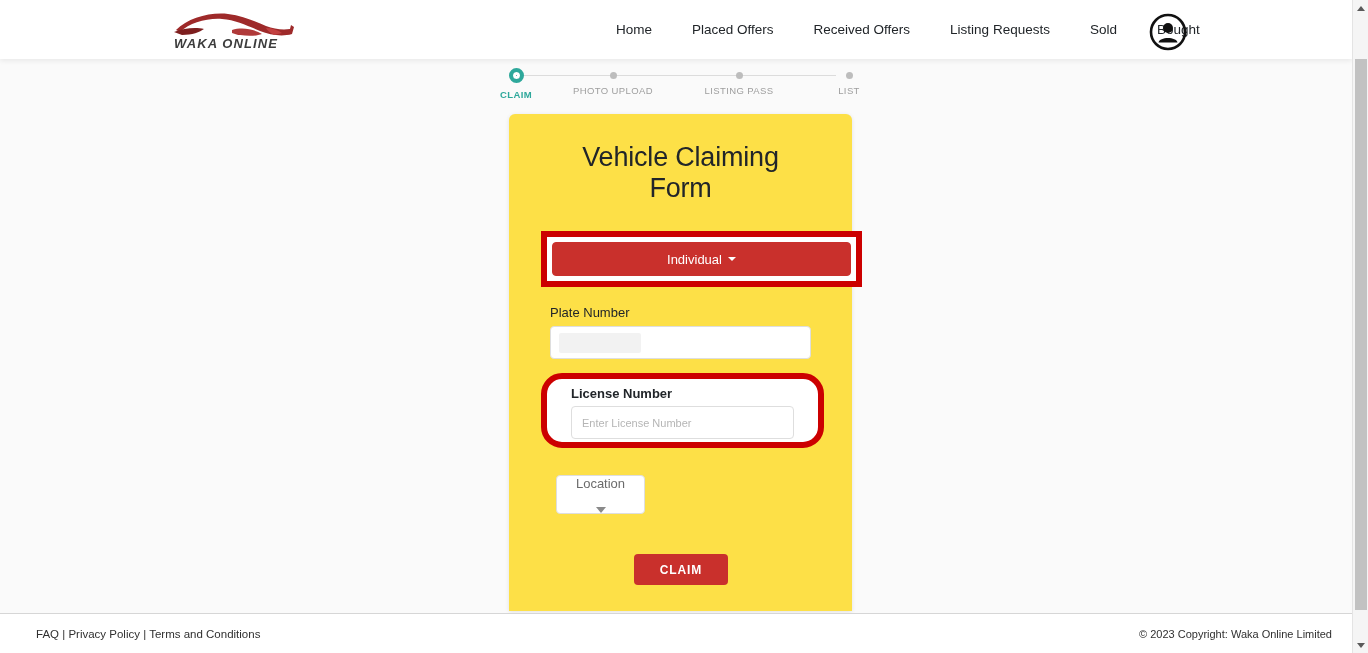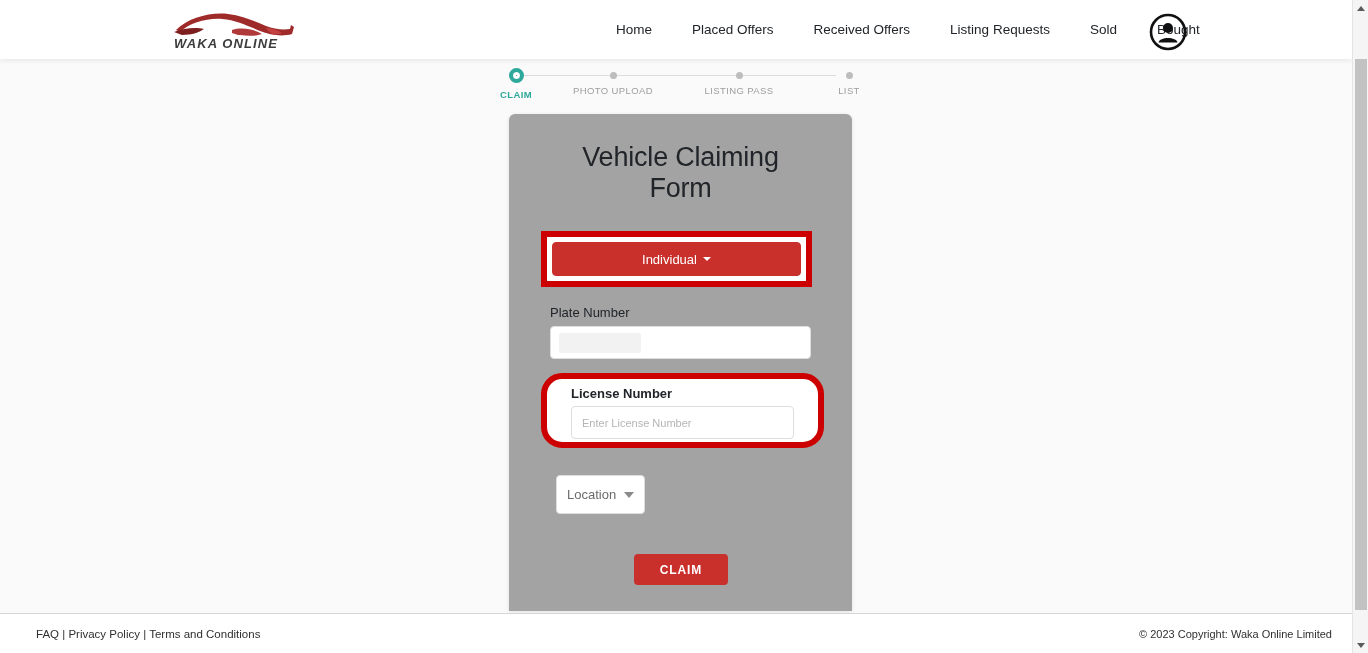--- a/index.html
+++ b/index.html
@@ -118,21 +118,21 @@
   .step-pass   { left: 195px; }
   .step-list   { left: 305px; }
 
   
   .card {
     position: absolute;
     top: 114px;
     left: 509px;
     width: 343px;
     height: 497px;
-    background: #a3a3a3;
+    background: #fde047;
     border-radius: 6px 6px 0 0;
     box-shadow: 0 1px 4px rgba(0,0,0,0.10);
     padding: 0 41px;
     z-index: 5;
   }
   .card-title {
     margin: 0;
     padding-top: 28px;
     font-size: 27px;
     font-weight: 400;
@@ -162,21 +162,21 @@
   
   .annot {
     border: 6px solid #cc0000;
     background: #ffffff;
     padding: 4px;
   }
   .annot-dropdown {
     position: absolute;
     left: 32px;
     top: 117px;
-    width: 271px;
+    width: 321px;
     height: 56px;
     padding: 5px;
   }
   .dropdown-btn {
     width: 100%;
     height: 100%;
     background: #c9302c;
     border: 1px solid #c9302c;
     border-radius: 4px;
     color: #ffffff;
@@ -250,20 +250,21 @@
     width: 89px;
     height: 39px;
     border: 1px solid #dedede;
     border-radius: 4px;
     background: #ffffff;
     display: flex;
     align-items: center;
     justify-content: space-between;
     padding: 0 10px;
     cursor: pointer;
+    flex-direction: column;
   }
   .location-select .sel-text {
     font-size: 13px;
     color: #6b6b6b;
   }
   .caret-gray {
     width: 0; height: 0;
     border-left: 5px solid transparent;
     border-right: 5px solid transparent;
     border-top: 6px solid #8a8a8a;

